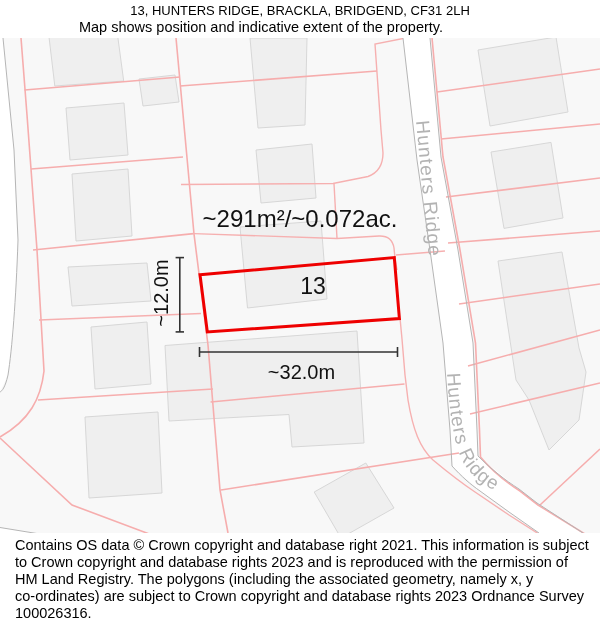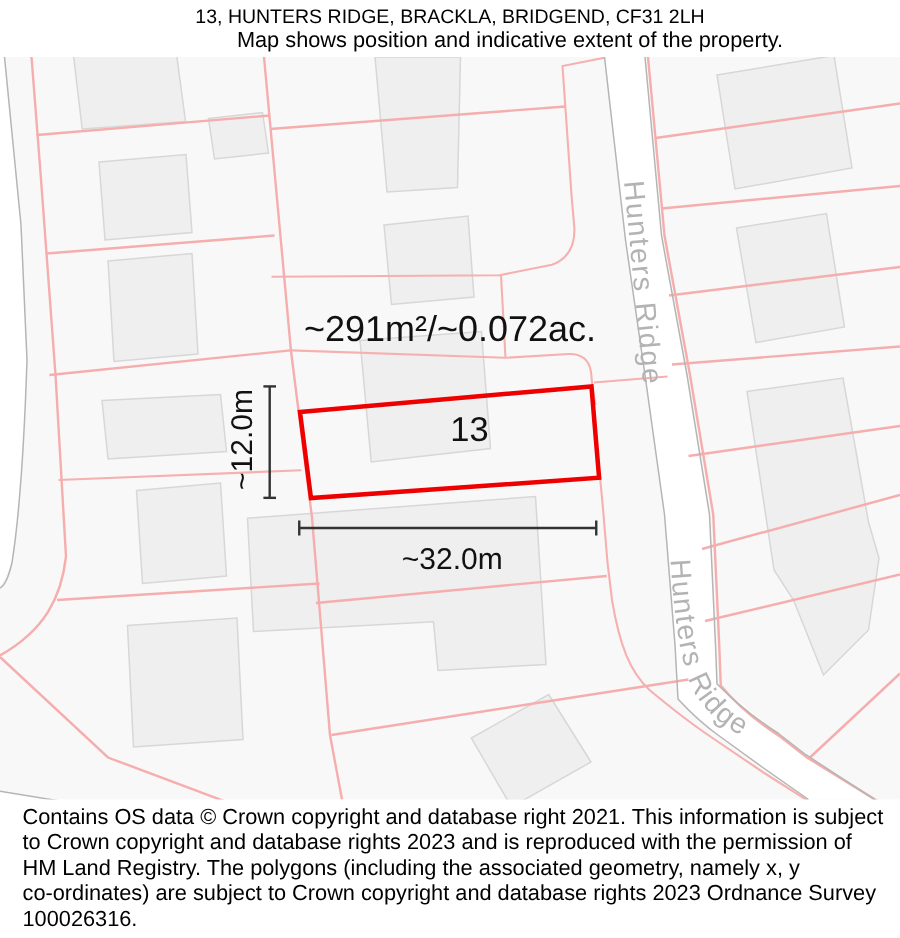--- a/index.html
+++ b/index.html
@@ -1,18 +1,18 @@
 <!DOCTYPE html>
 <html><head>
 <meta charset="utf-8">
 <style>
   html,body{margin:0;padding:0;}
   body{width:600px;height:625px;background:#ffffff;font-family:"Liberation Sans",sans-serif;position:relative;overflow:hidden;}
   .hdr{position:absolute;top:3px;left:0;width:600px;text-align:center;font-size:13px;color:#000;}
-  .hdr2{position:absolute;top:19px;left:0;width:522px;text-align:right;font-size:14.5px;color:#000;}
+  .hdr2{position:absolute;top:19px;left:0;width:522px;text-align:center;font-size:14.5px;color:#000;}
   .ftr{position:absolute;top:537px;left:15px;width:595px;font-size:14.5px;line-height:17px;color:#000;white-space:nowrap;}
   svg{position:absolute;top:38px;left:0;}
 </style>
 </head>
 <body>
 <div class="hdr">13, HUNTERS RIDGE, BRACKLA, BRIDGEND, CF31 2LH</div>
 <div class="hdr2">Map shows position and indicative extent of the property.</div>
 <svg width="600" height="495" viewBox="0 38 600 495">
 
   <rect x="0" y="38" width="600" height="495" fill="#f8f8f8"></rect>

